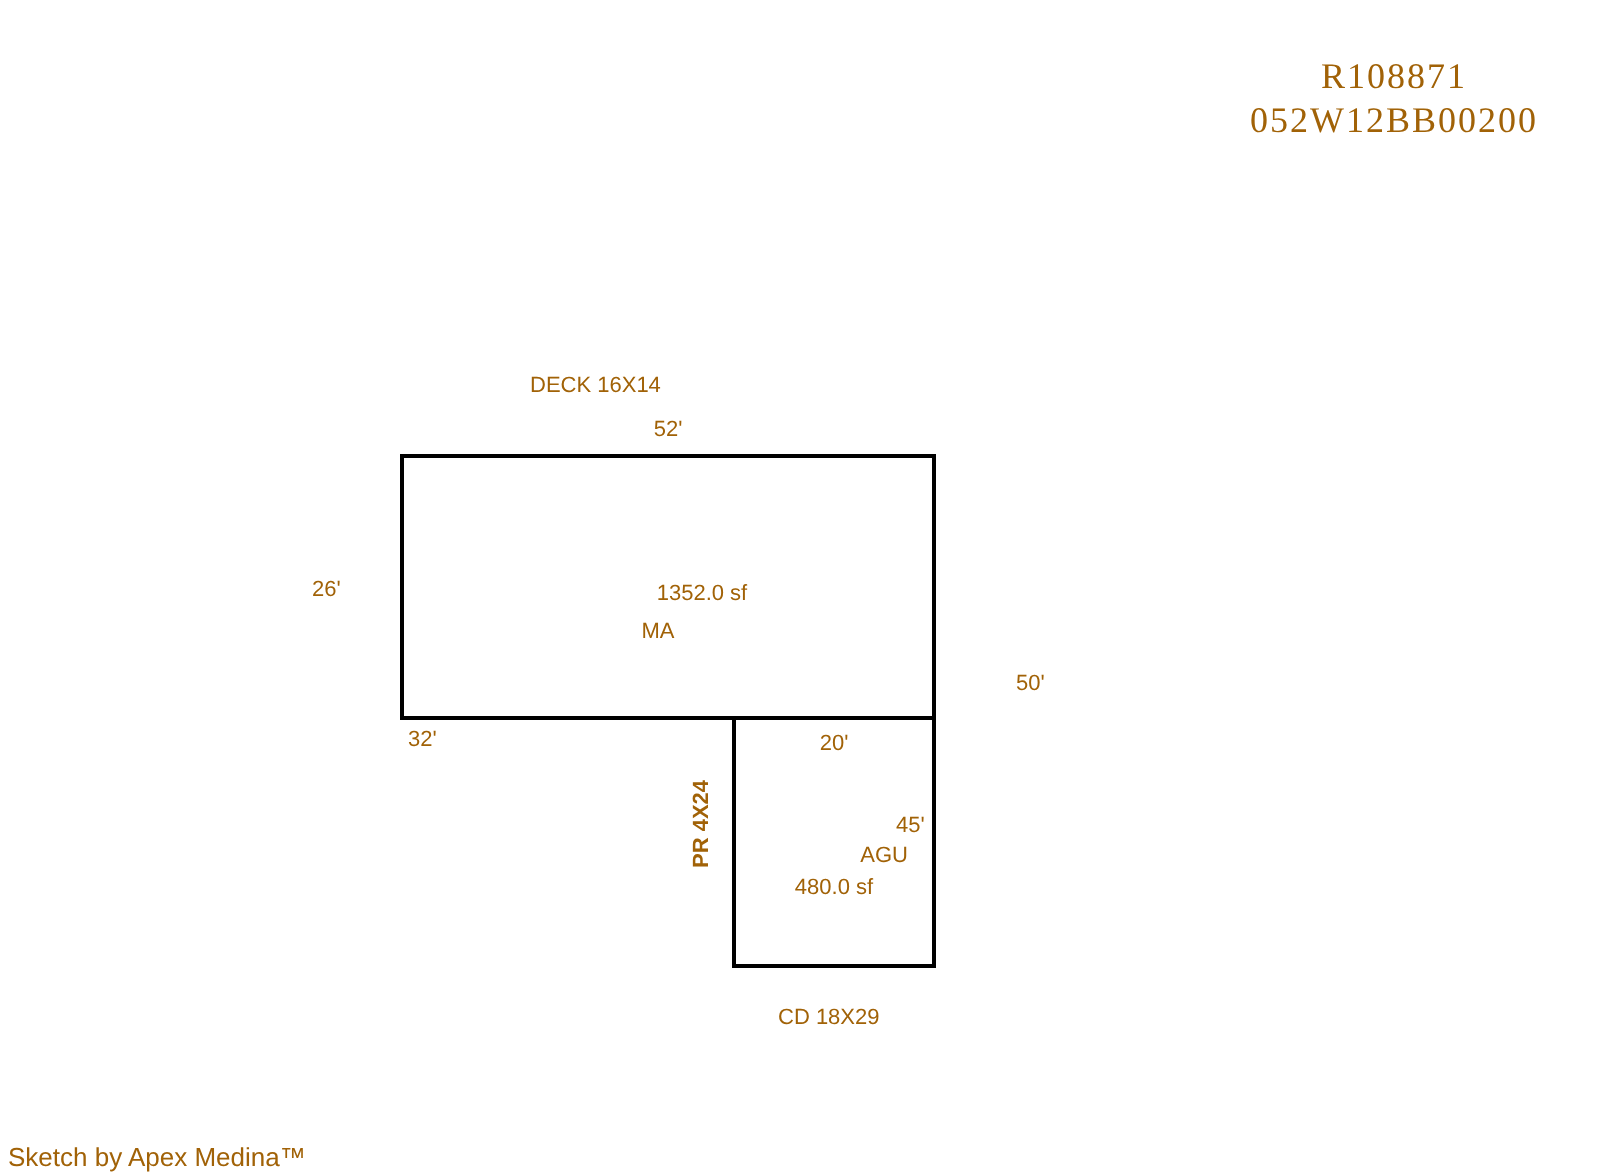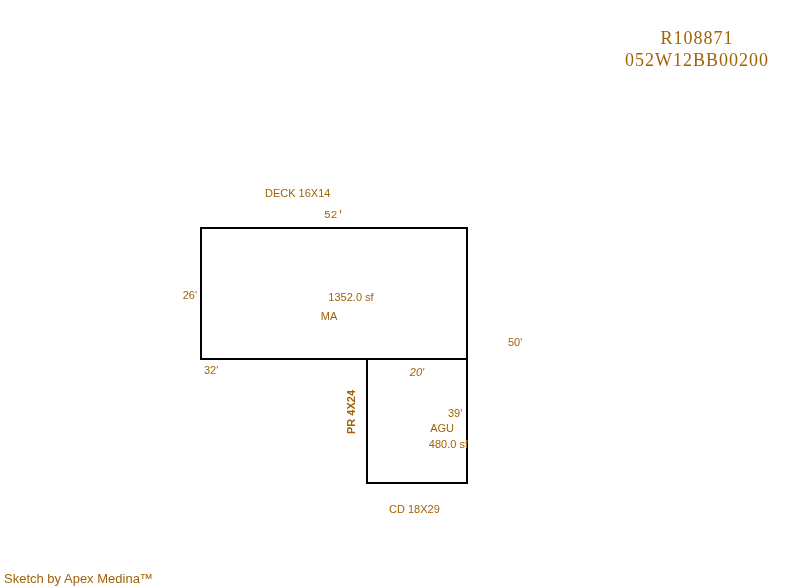--- a/index.html
+++ b/index.html
@@ -36,30 +36,30 @@
     border: 2px solid #000000;
     box-sizing: border-box;
     background: transparent;
   }
   .rect-main   { left: 200px; top: 227px; width: 268px; height: 133px; }
   .rect-garage { left: 366px; top: 358px; width: 102px; height: 126px; }
 
   
   .lbl { font-size: 11px; }
   .deck-label   { left: 265px; top: 187px; }
-  .dim-52      { left: 200px; top: 209px; width: 268px; text-align: center; font-family: Liberation Mono, monospace; }
+  .dim-52      { left: 200px; top: 209px; width: 268px; text-align: center; }
   .ma-label    { left: 200px; top: 266px; width: 258px; text-align: center; margin-top: 44px; }
   .ma-area     { left: 200px; top: 291px; width: 258px; text-align: center; padding-left: 22px; }
-  .dim-26      { left: 156px; top: 289px; width: 41px; text-align: right; }
+  .dim-26      { left: 156px; top: 289px; width: 41px; text-align: left; }
   .dim-50      { left: 476px; top: 336px; padding-left: 32px; }
   .dim-32      { left: 204px; top: 364px; width: 140px; text-align: left; }
-  .dim-20      { left: 366px; top: 366px; width: 102px; text-align: center; font-style: italic; }
+  .dim-20      { left: 366px; top: 366px; width: 102px; text-align: center; }
   .dim-24      { left: 448px; top: 407px; }
   .agu-label   { left: 366px; top: 422px; width: 88px; text-align: right; }
-  .agu-area    { left: 366px; top: 438px; width: 102px; text-align: right; }
+  .agu-area    { left: 366px; top: 438px; width: 102px; text-align: center; }
   .porch-label {
     left: 324px; top: 405px; width: 56px; height: 14px;
     text-align: center;
     font-weight: bold;
     transform: rotate(-90deg);
     transform-origin: center center;
   }
   .carport-label { left: 389px; top: 503px; }
 
   
@@ -85,21 +85,21 @@
   <div class="abs lbl deck-label">DECK 16X14</div>
 
   <div class="abs lbl dim-52">52'</div>
   <div class="abs lbl ma-label">MA</div>
   <div class="abs lbl ma-area">1352.0 sf</div>
   <div class="abs lbl dim-26">26'</div>
   <div class="abs lbl dim-50">50'</div>
   <div class="abs lbl dim-32">32'</div>
 
   <div class="abs lbl dim-20">20'</div>
-  <div class="abs lbl dim-24">39'</div>
+  <div class="abs lbl dim-24">45'</div>
   <div class="abs lbl agu-label">AGU</div>
   <div class="abs lbl agu-area">480.0 sf</div>
   <div class="abs lbl porch-label">PR 4X24</div>
   <div class="abs lbl carport-label">CD 18X29</div>
 
   <div class="abs footer-credit">Sketch by Apex Medina™</div>
 
 </div>
 
 </body></html>

